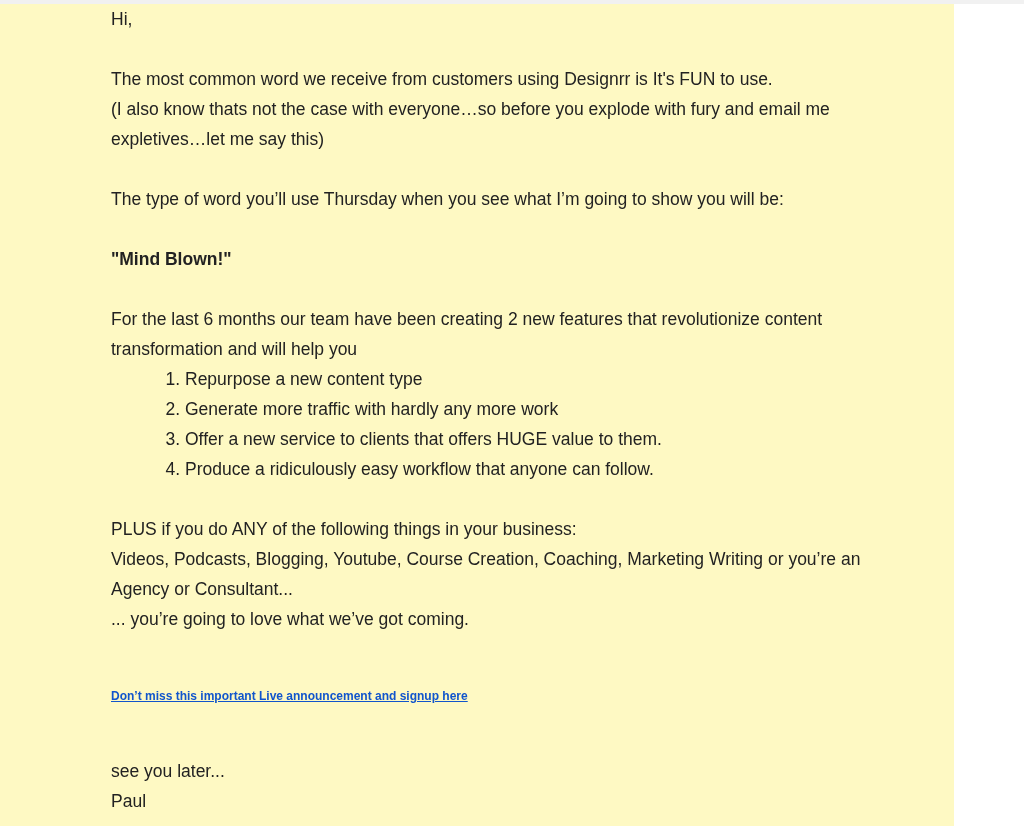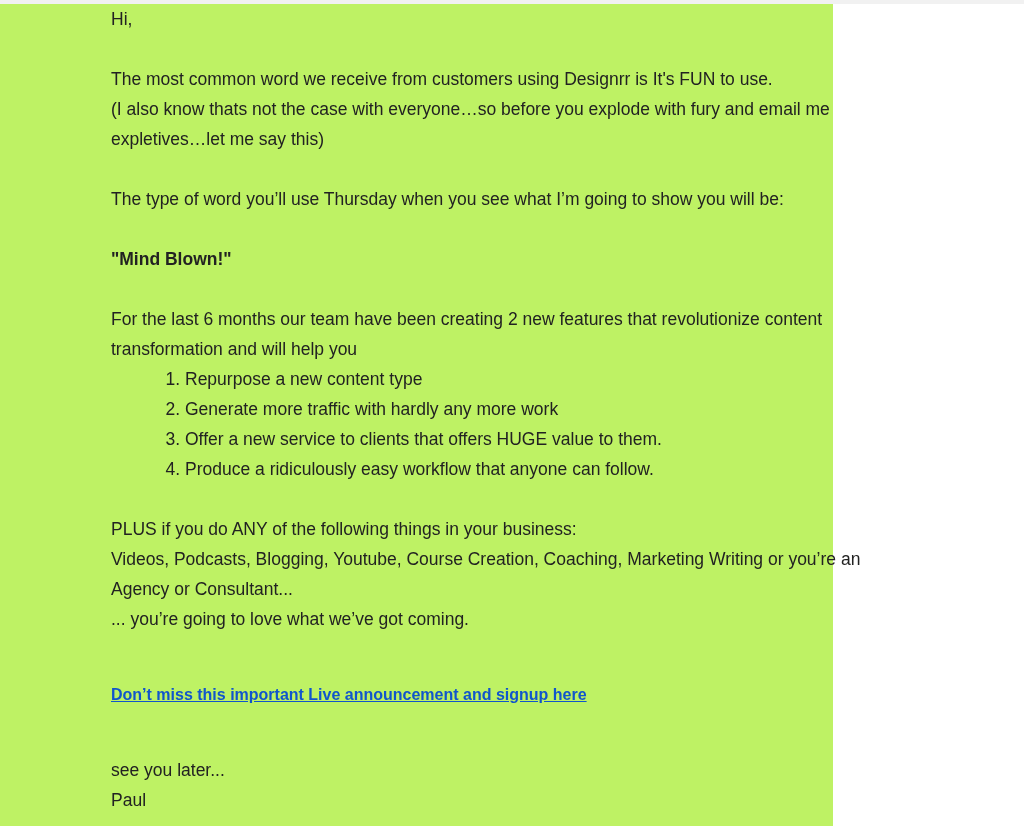--- a/index.html
+++ b/index.html
@@ -9,23 +9,23 @@
   }
   body {
     width: 1024px;
     height: 826px;
     overflow: hidden;
     font-family: "Liberation Sans", sans-serif;
     color: #222222;
   }
   .page {
     position: relative;
-    width: 833px;
+    width: 954px;
     height: 826px;
-    background: #bef264;
+    background: #fef9c3;
     box-sizing: border-box;
   }
   .top-strip {
     position: absolute;
     top: 0;
     left: 0;
     width: 1024px;
     height: 4px;
     background: #f1f1f1;
   }
@@ -60,21 +60,21 @@
   ol.features li {
     margin: 0;
     padding: 0;
     line-height: 30px;
     white-space: nowrap;
   }
   a.cta {
     color: #1155cc;
     font-weight: bold;
     text-decoration: underline;
-    font-size: 16px;
+    font-size: 12px;
   }
   .cta-wrap {
     margin: 0;
     line-height: 30px;
   }
   .sig {
     margin: 0;
     line-height: 30px;
     white-space: nowrap;
   }

